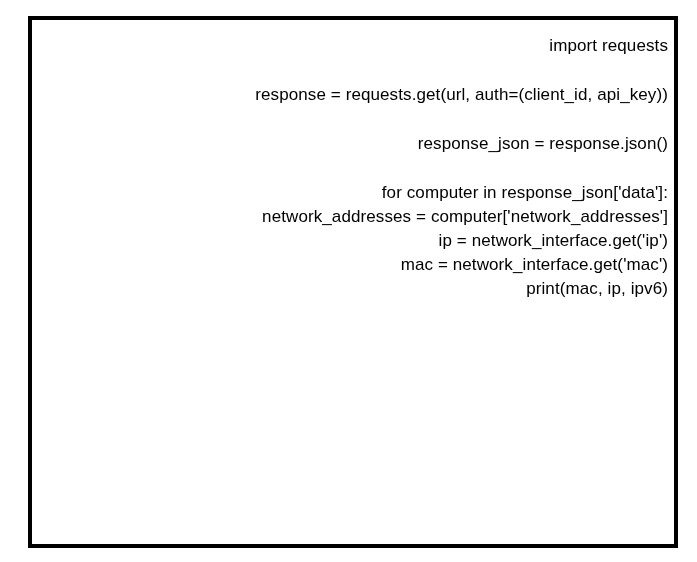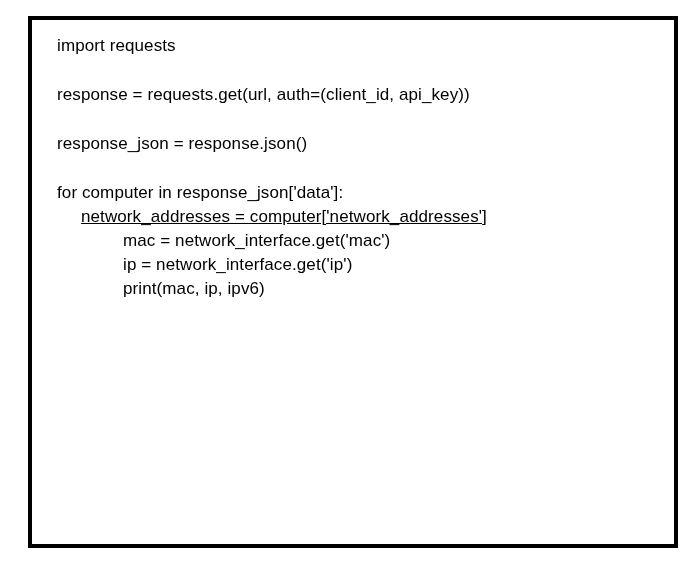--- a/index.html
+++ b/index.html
@@ -31,35 +31,36 @@
     right: 6px;
   }
   .code-line {
     font-family: "Liberation Sans", sans-serif;
     font-size: 17px;
     line-height: 24px;
     color: #000000;
     white-space: pre;
     letter-spacing: 0.1px;
     font-weight: 400;
+    text-align: right;
   }
   
   .spaced {
     margin-bottom: 25px;
   }
-  .indent-1 { padding-left: 24px; text-decoration: underline; }
+  .indent-1 { padding-left: 24px; }
   .indent-2 { padding-left: 66px; }
 </style>
 </head>
 <body>
 
 <div id="code-frame">
   <div id="code-listing">
       <div class="code-line spaced">import requests</div>
       <div class="code-line spaced">response = requests.get(url, auth=(client_id, api_key))</div>
       <div class="code-line spaced">response_json = response.json()</div>
       <div class="code-line">for computer in response_json['data']:</div>
       <div class="code-line indent-1">network_addresses = computer['network_addresses']</div>
+      <div class="code-line indent-2">ip = network_interface.get('ip')</div>
       <div class="code-line indent-2">mac = network_interface.get('mac')</div>
-      <div class="code-line indent-2">ip = network_interface.get('ip')</div>
       <div class="code-line indent-2">print(mac, ip, ipv6)</div>
     </div>
 </div>
 
 </body></html>

